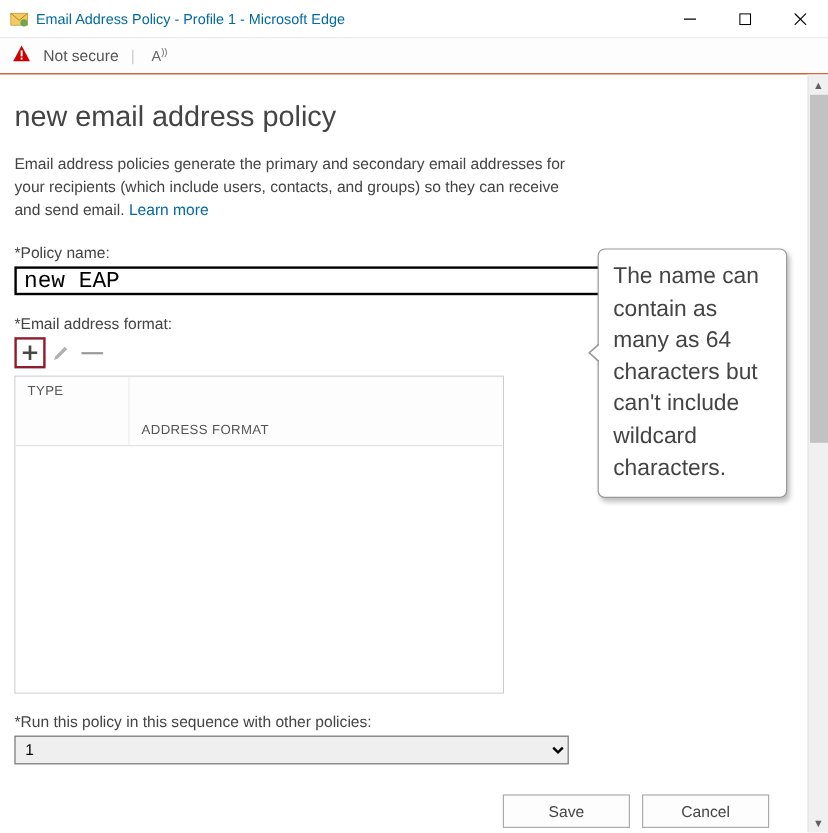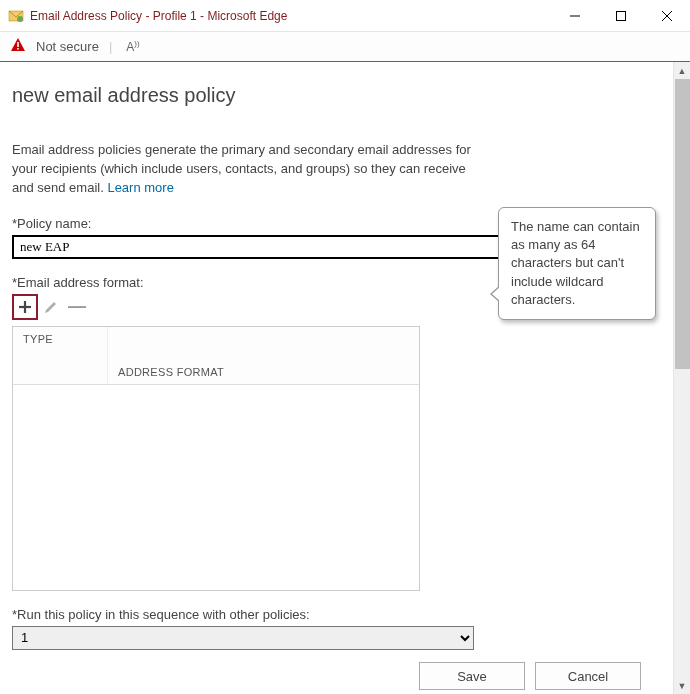--- a/index.html
+++ b/index.html
@@ -1,53 +1,53 @@
 <!DOCTYPE html>
 <html><head>
 <meta charset="utf-8">
 <style>
 * { box-sizing: border-box; margin: 0; padding: 0; }
 body { font-family: "Segoe UI", Arial, sans-serif; font-size: 13px; color: #333; background: #fff; width: 690px; height: 694px; overflow: hidden; }
 .titlebar { height: 32px; background: #fff; border-bottom: 1px solid #e5e5e5; display: flex; align-items: center; padding-left: 8px; }
 .titlebar-icon { width: 16px; height: 16px; margin-right: 6px; }
-.titlebar-text { flex: 1; font-size: 12px; color: #7f1d1d; }
+.titlebar-text { flex: 1; font-size: 12px; color: #0369a1; }
 .win-controls { display: flex; }
 .win-btn { width: 46px; height: 32px; display: flex; align-items: center; justify-content: center; cursor: pointer; }
 .addrbar { height: 30px; background: #fdfdfd; border-bottom: 1px solid #c2410c; display: flex; align-items: center; padding: 0 10px; font-size: 13px; color: #555; gap: 10px; }
 .warn-icon { color: #c00; }
 .url { flex: 1; white-space: nowrap; overflow: hidden; text-overflow: ellipsis; font-size: 13px; color: #222; }
 .url .https { color: #c00; text-decoration: line-through; }
 .url .host { color: #222; font-weight: 500; }
 .url .path { color: #777; }
 .read-aloud { color: #666; font-size: 12px; padding: 0 4px; }
 .content-wrap { position: relative; height: calc(694px - 62px); }
 .scrollbar { position: absolute; right: 0; top: 0; width: 17px; height: 100%; background: #f0f0f0; border-left: 1px solid #e5e5e5; display: flex; flex-direction: column; align-items: center; }
 .scroll-arrow { height: 17px; width: 100%; display: flex; align-items: center; justify-content: center; color: #606060; font-size: 9px; cursor: pointer; }
 .scroll-thumb { background: #c2c2c2; width: 15px; height: 290px; margin-top: 0; }
 .content { padding: 22px 16px 12px 12px; margin-right: 17px; height: 100%; position: relative; }
-.page-title { font-size: 20px; font-weight: 300; color: #444; margin-bottom: 34px; }
+.page-title { font-size: 24px; font-weight: 300; color: #444; margin-bottom: 16px; }
 .intro { font-size: 13px; color: #444; line-height: 1.45; max-width: 470px; margin-bottom: 18px; }
 .intro a { color: #0369a1; text-decoration: none; }
 .field-label { font-size: 13px; color: #444; margin-bottom: 4px; display: block; }
-.text-input { width: 512px; height: 24px; border: 2px solid #000; padding: 2px 6px; font-size: 13px; font-family: Liberation Serif, serif; }
+.text-input { width: 512px; height: 24px; border: 2px solid #000; padding: 2px 6px; font-size: 19px; font-family: Liberation Mono, monospace; }
 .section { margin-bottom: 16px; }
 .toolbar { display: flex; gap: 0; margin-bottom: 6px; align-items: center; }
 .tool-btn { width: 26px; height: 26px; display: flex; align-items: center; justify-content: center; cursor: pointer; }
 .tool-btn.add { border: 2px solid #8e1c2f; }
 .tool-btn.add svg { stroke: #454545; }
 .tool-btn.edit svg { fill: #b0b0b0; }
 .tool-btn.remove { color: #999; font-size: 18px; font-weight: bold; }
 .grid { border: 1px solid #ccc; width: 408px; }
 .grid-header { display: flex; border-bottom: 1px solid #ddd; background: #fdfdfd; }
 .grid-header .col { padding: 6px 10px; font-size: 11px; color: #555; letter-spacing: 0.3px; }
 .col-type { width: 95px; border-right: 1px solid #eee; }
 .col-format { flex: 1; margin-top: 33px; }
 .grid-body { height: 205px; background: #fff; }
 .select { width: 462px; height: 24px; border: 1px solid #767676; background: #efefef; font-size: 13px; padding: 2px 4px; font-family: inherit; }
-.tooltip { position: absolute; left: 498px; top: 145px; width: 158px; background: #fff; border: 1px solid #999; border-radius: 6px; padding: 10px 12px; font-size: 13px; color: #444; line-height: 1.4; box-shadow: 2px 3px 4px rgba(0,0,0,0.25); }
+.tooltip { position: absolute; left: 498px; top: 145px; width: 158px; background: #fff; border: 1px solid #999; border-radius: 6px; padding: 10px 12px; font-size: 19px; color: #444; line-height: 1.4; box-shadow: 2px 3px 4px rgba(0,0,0,0.25); }
 .tooltip::before { content: ""; position: absolute; left: -9px; top: 78px; width: 0; height: 0; border-top: 8px solid transparent; border-bottom: 8px solid transparent; border-right: 9px solid #999; }
 .tooltip::after { content: ""; position: absolute; left: -7px; top: 79px; width: 0; height: 0; border-top: 7px solid transparent; border-bottom: 7px solid transparent; border-right: 8px solid #fff; }
 .footer { position: absolute; bottom: 4px; right: 32px; display: flex; gap: 10px; padding-left: 20px; }
 .btn { width: 106px; height: 28px; border: 1px solid #ababab; background: #fdfdfd; font-size: 13px; color: #444; cursor: pointer; font-family: inherit; }
 </style>
 </head>
 <body>
 
 <div class="titlebar">
   <span class="titlebar-icon">

